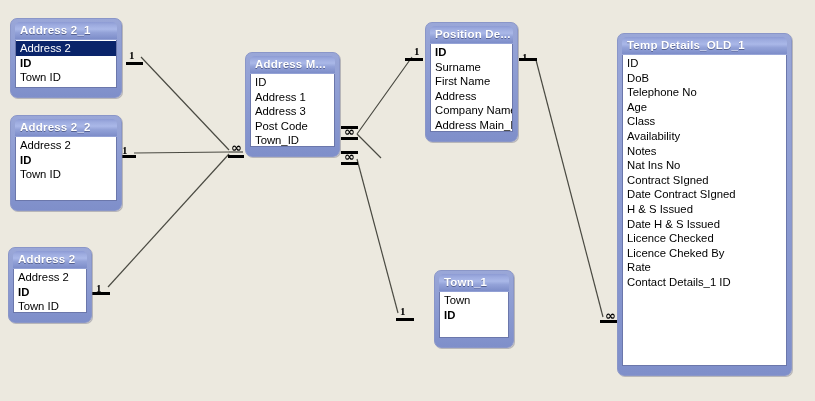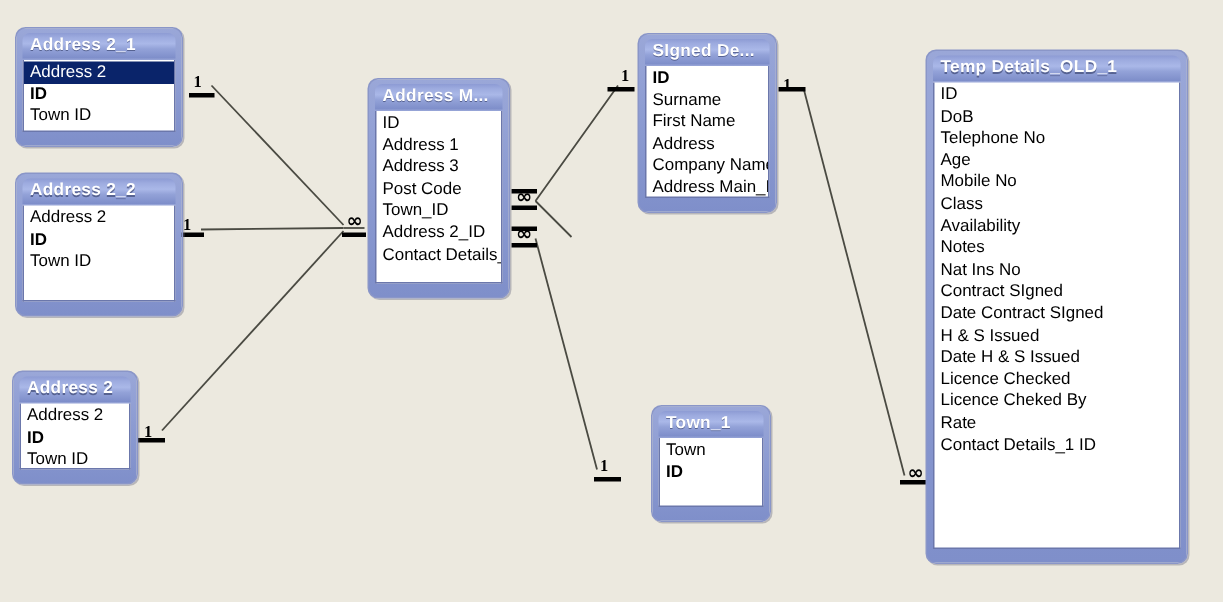--- a/index.html
+++ b/index.html
@@ -153,34 +153,34 @@
       </div>
     </div>
     <div class="tbl" style="left: 8px; top: 247px; width: 84px; height: 76px;">
       <div class="title">Address 2</div>
       <div class="fields">
         <div class="fld">Address 2</div>
         <div class="fld pk">ID</div>
         <div class="fld">Town ID</div>
       </div>
     </div>
-    <div class="tbl" style="left: 245px; top: 52px; width: 95px; height: 147px;">
+    <div class="tbl" style="left: 245px; top: 52px; width: 95px; height: 105px;">
       <div class="title">Address M...</div>
       <div class="fields">
         <div class="fld">ID</div>
         <div class="fld">Address 1</div>
         <div class="fld">Address 3</div>
         <div class="fld">Post Code</div>
         <div class="fld">Town_ID</div>
         <div class="fld">Address 2_ID</div>
         <div class="fld">Contact Details_I</div>
       </div>
     </div>
     <div class="tbl" style="left: 425px; top: 22px; width: 93px; height: 120px;">
-      <div class="title">SIgned De...</div>
+      <div class="title">Position De...</div>
       <div class="fields">
         <div class="fld pk">ID</div>
         <div class="fld">Surname</div>
         <div class="fld">First Name</div>
         <div class="fld">Address</div>
         <div class="fld">Company Name</div>
         <div class="fld">Address Main_ID</div>
       </div>
     </div>
     <div class="tbl" style="left: 434px; top: 270px; width: 80px; height: 78px;">
@@ -190,21 +190,20 @@
         <div class="fld pk">ID</div>
       </div>
     </div>
     <div class="tbl" style="left: 617px; top: 33px; width: 175px; height: 343px;">
       <div class="title">Temp Details_OLD_1</div>
       <div class="fields">
         <div class="fld">ID</div>
         <div class="fld">DoB</div>
         <div class="fld">Telephone No</div>
         <div class="fld">Age</div>
-        <div class="fld">Mobile No</div>
         <div class="fld">Class</div>
         <div class="fld">Availability</div>
         <div class="fld">Notes</div>
         <div class="fld">Nat Ins No</div>
         <div class="fld">Contract SIgned</div>
         <div class="fld">Date Contract SIgned</div>
         <div class="fld">H &amp; S Issued</div>
         <div class="fld">Date H &amp; S Issued</div>
         <div class="fld">Licence Checked</div>
         <div class="fld">Licence Cheked By</div>

